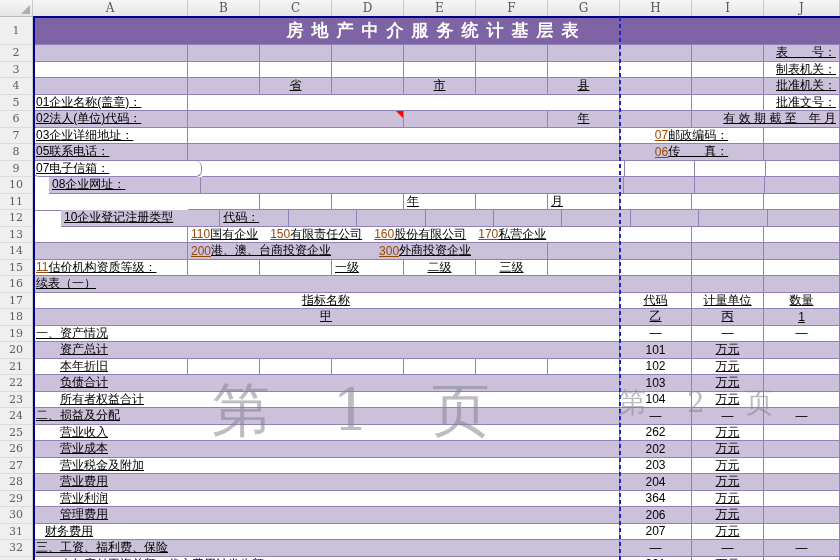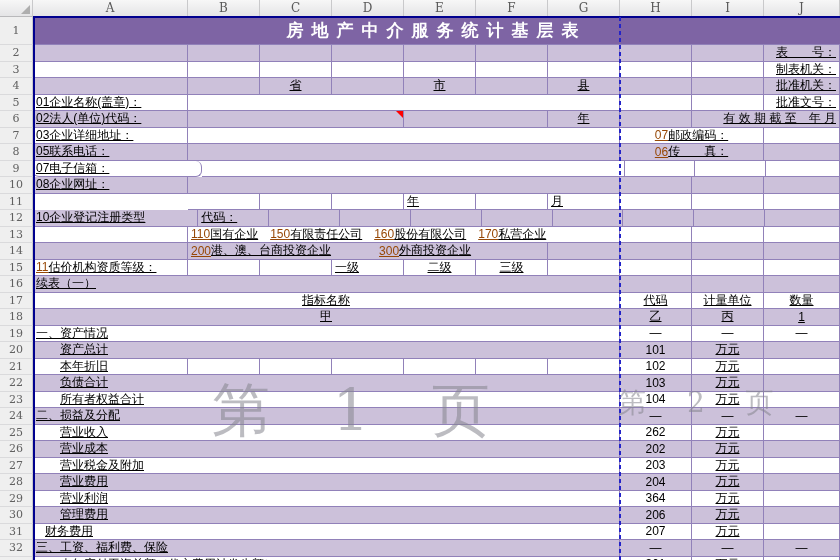--- a/index.html
+++ b/index.html
@@ -175,21 +175,21 @@
         <div class="cell white" style="width: 173px; border-radius: 6px;">
           <span class="un">07电子信箱：</span>
         </div>
         <div class="cell white" style="width: 432px;"></div>
         <div class="cell white" style="width: 72px;"></div>
         <div class="cell white" style="width: 72px;"></div>
         <div class="cell white" style="width: 76px;"></div>
       </div>
       <div class="row">
         <div class="rh">10</div>
-        <div class="cell band" style="width: 155px;">
+        <div class="cell band" style="width: 155px; margin-left: 16px;">
           <span class="un">08企业网址：</span>
         </div>
         <div class="cell band" style="width: 432px;"></div>
         <div class="cell band" style="width: 72px;"></div>
         <div class="cell band" style="width: 72px;"></div>
         <div class="cell band" style="width: 76px;"></div>
       </div>
       <div class="row">
         <div class="rh">11</div>
         <div class="cell white" style="width: 155px; margin-top: 16px;">
@@ -204,21 +204,21 @@
         <div class="cell white" style="width: 72px;"></div>
         <div class="cell white" style="width: 72px;">
           <span class="un">月</span>
         </div>
         <div class="cell white" style="width: 72px;"></div>
         <div class="cell white" style="width: 72px;"></div>
         <div class="cell white" style="width: 76px;"></div>
       </div>
       <div class="row">
         <div class="rh">12</div>
-        <div class="cell band" style="width: 168px;">
+        <div class="cell band" style="width: 168px; margin-left: 28px;">
           <span class="un">10企业登记注册类型</span>
         </div>
         <div class="cell band" style="width: 72px;">
           <span class="un">代码：</span>
         </div>
         <div class="cell band" style="width: 72px;"></div>
         <div class="cell band" style="width: 72px;"></div>
         <div class="cell band" style="width: 72px;"></div>
         <div class="cell band" style="width: 72px;"></div>
         <div class="cell band" style="width: 72px;"></div>

